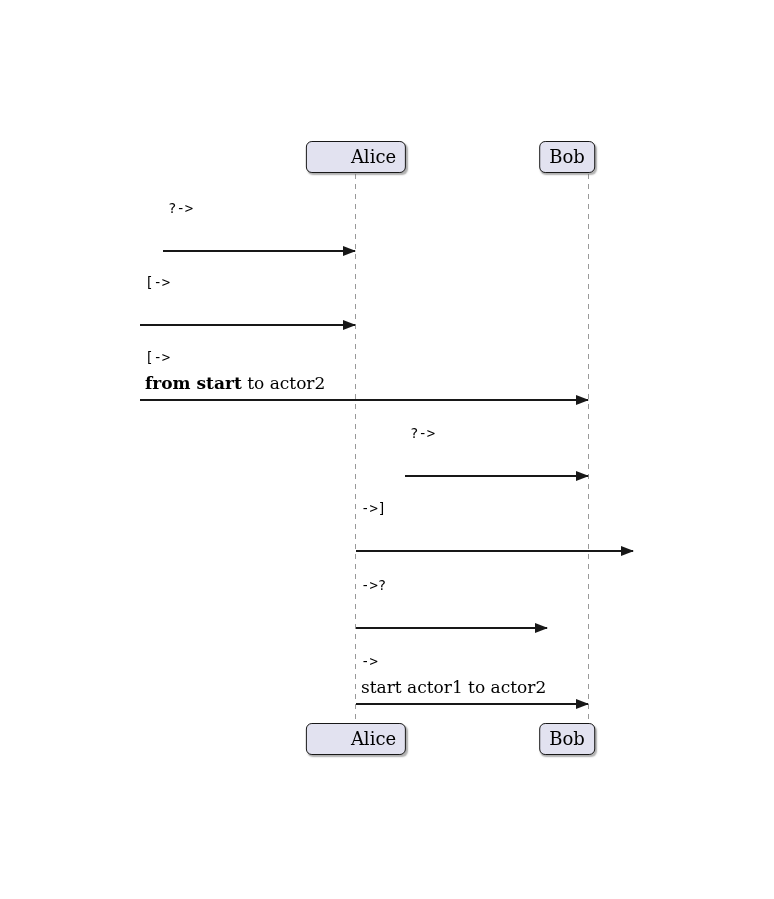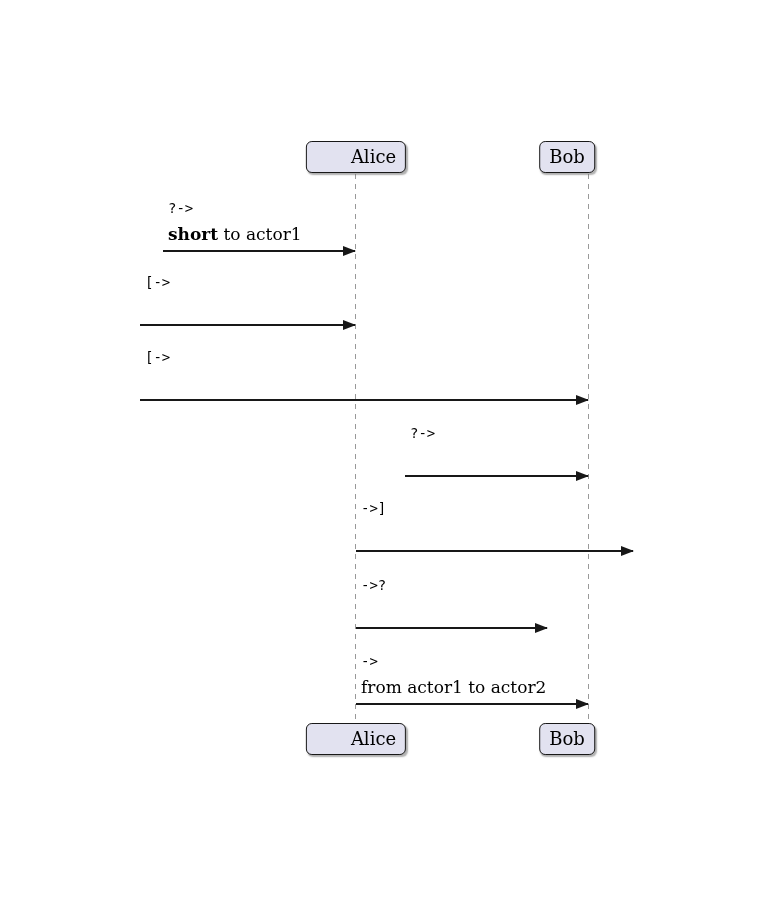--- a/index.html
+++ b/index.html
@@ -103,33 +103,33 @@
   <div class="lifeline alice"></div>
   <div class="lifeline bob"></div>
 
   <div class="actor-box alice top">Alice</div>
   <div class="actor-box bob top">Bob</div>
   <div class="actor-box alice bottom">Alice</div>
   <div class="actor-box bob bottom">Bob</div>
 
   <div class="message m1">
     <div class="msg-syntax">?-&gt;</div>
-    <div class="msg-label"><span></span><b>short</b><span> to actor1</span></div>
     <div class="msg-line"></div>
     <div class="msg-head"></div>
   </div>
 
   <div class="message m2">
     <div class="msg-syntax">[-&gt;</div>
     <div class="msg-line"></div>
     <div class="msg-head"></div>
   </div>
 
   <div class="message m3">
     <div class="msg-syntax">[-&gt;</div>
+    <div class="msg-label"><span></span><b>from start</b><span> to actor2</span></div>
     <div class="msg-line"></div>
     <div class="msg-head"></div>
   </div>
 
   <div class="message m4">
     <div class="msg-syntax">?-&gt;</div>
     <div class="msg-line"></div>
     <div class="msg-head"></div>
   </div>
 
@@ -140,18 +140,18 @@
   </div>
 
   <div class="message m6">
     <div class="msg-syntax">-&gt;?</div>
     <div class="msg-line"></div>
     <div class="msg-head"></div>
   </div>
 
   <div class="message m7">
     <div class="msg-syntax">-&gt;</div>
-    <div class="msg-label"><span>from actor1 to actor2</span><b></b><span></span></div>
+    <div class="msg-label"><span>start actor1 to actor2</span><b></b><span></span></div>
     <div class="msg-line"></div>
     <div class="msg-head"></div>
   </div>
 
 </div>
 
 </body></html>

